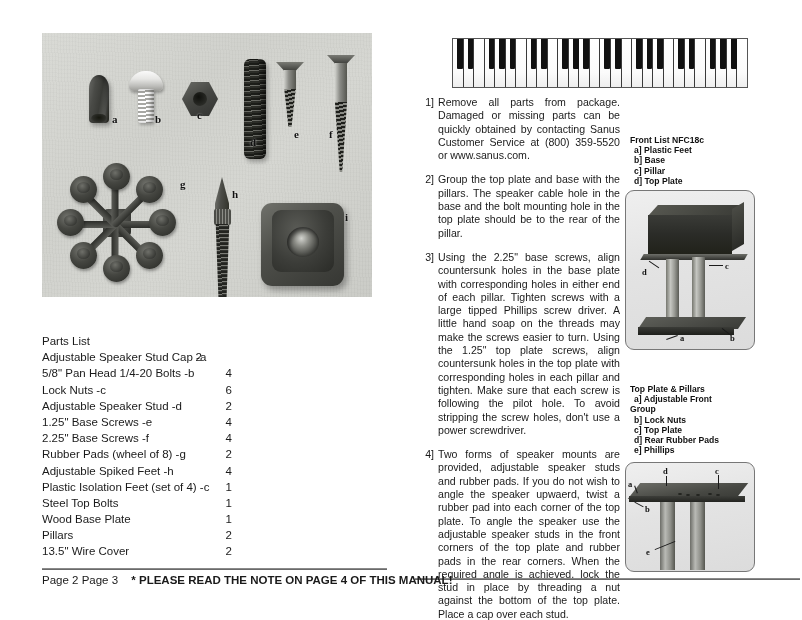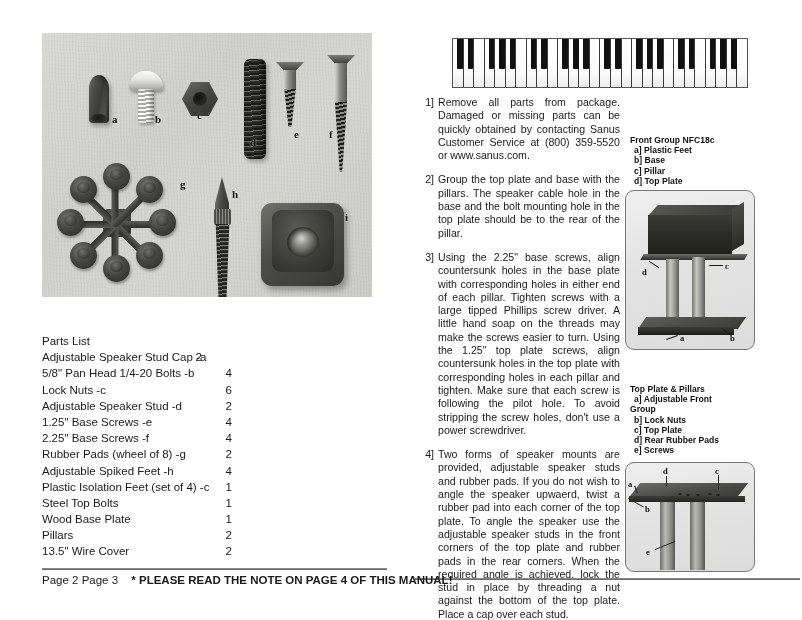--- a/index.html
+++ b/index.html
@@ -577,21 +577,21 @@
       <span class="num">3]</span>
       <span>Using the 2.25" base  screws, align countersunk holes in the base plate with corresponding holes in either end of each pillar. Tighten screws with a large tipped Phillips screw driver. A little hand soap on the threads may make the screws easier to turn. Using the 1.25" top plate  screws, align countersunk holes in the top plate with corresponding holes in each pillar and tighten. Make sure that each screw is following the pilot hole. To avoid stripping the screw holes, don't use a power screwdriver.</span>
     </div>
     <div class="step">
       <span class="num">4]</span>
       <span>Two forms of speaker mounts are provided, adjustable speaker studs and rubber pads. If you do not wish to angle the speaker upwaerd, twist a rubber pad into each corner of the top plate. To angle the speaker use the adjustable speaker studs in the front corners of the top plate and rubber pads in the rear corners. When the required angle is achieved, lock the stud in place by threading a nut against the bottom of the top plate. Place a cap over each stud.</span>
     </div>
   </div>
 
   <div class="fig-caption" style="left:630px; top:135px; width:122px;">
-    <span class="cap-title">Front Group NFC18c</span>
+    <span class="cap-title">Front List NFC18c</span>
     <span class="cap-item">a] Plastic Feet</span>
     <span class="cap-item">b] Base</span>
     <span class="cap-item">c] Pillar</span>
     <span class="cap-item">d] Top Plate</span>
   </div>
 
   <div class="figure" id="figure-1">
     <div class="f1-speaker-top"></div>
     <div class="f1-speaker-front"></div>
     <div class="f1-speaker-side"></div>
@@ -614,21 +614,21 @@
     <div class="flabel" style="left:104px; top:142px;">b</div>
   </div>
 
   <div class="fig-caption" style="left:630px; top:384px; width:124px;">
     <span class="cap-title">Top Plate &amp; Pillars</span>
     <span class="cap-item">a] Adjustable Front</span>
     <span class="cap-item" style="padding-left:0;">Group</span>
     <span class="cap-item">b] Lock Nuts</span>
     <span class="cap-item">c] Top Plate</span>
     <span class="cap-item">d] Rear Rubber Pads</span>
-    <span class="cap-item">e] Screws</span>
+    <span class="cap-item">e] Phillips</span>
   </div>
 
   <div class="figure" id="figure-2">
     <div class="f2-plate-top"></div>
     <div class="f2-plate-front"></div>
     <div class="f2-pillar-l"></div>
     <div class="f2-pillar-r"></div>
     <div class="f2-hole" style="left:52px; top:30px;"></div>
     <div class="f2-hole" style="left:60px; top:31px;"></div>
     <div class="f2-hole" style="left:70px; top:31px;"></div>

